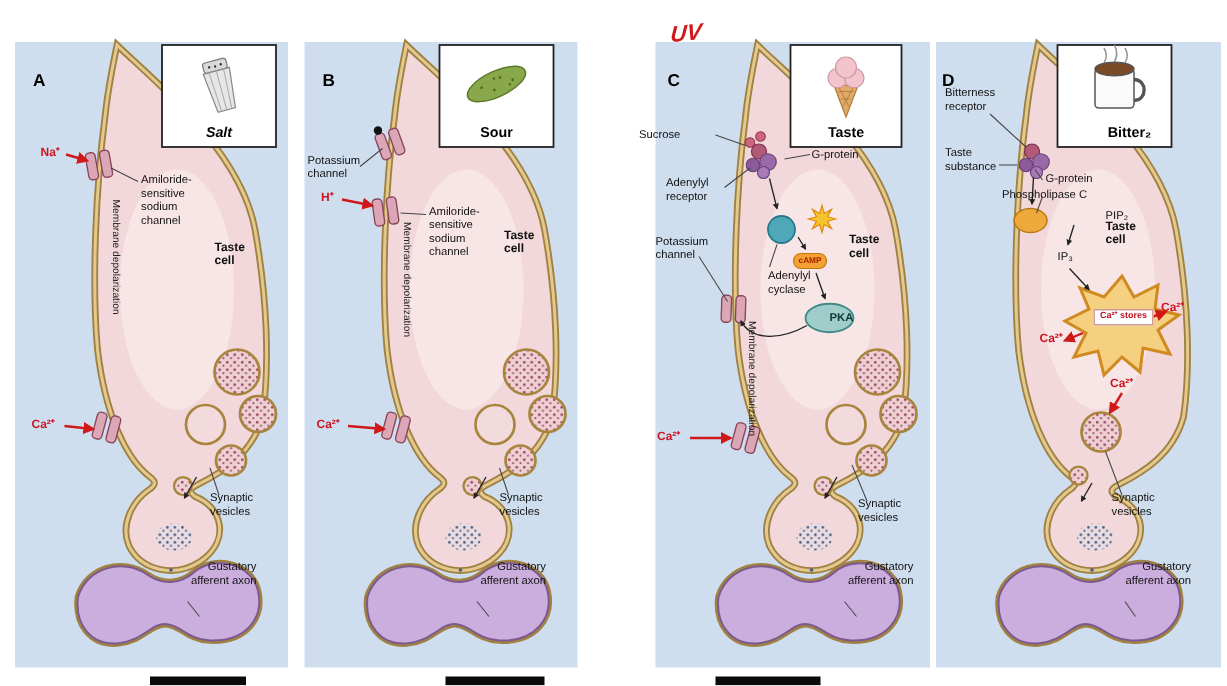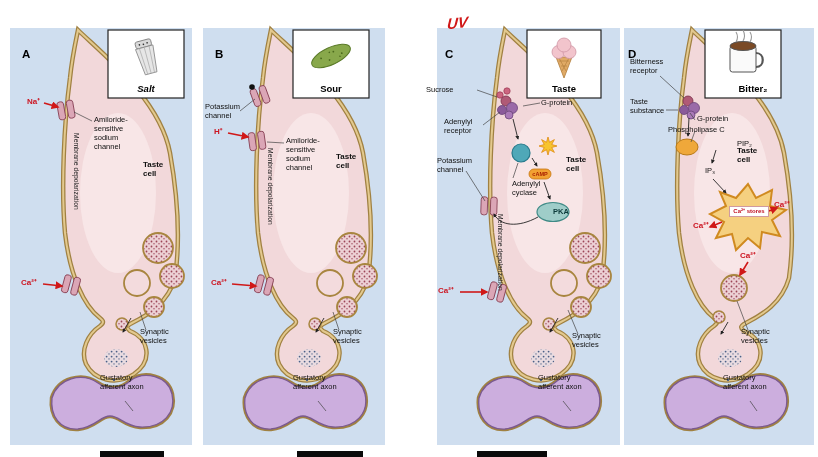--- a/index.html
+++ b/index.html
@@ -1,20 +1,20 @@
 <!DOCTYPE html>
 <html><head>
 <meta charset="utf-8">
 <style>
   html,body{margin:0;padding:0;background:#fff;}
   #canvas{position:relative;width:818px;height:457px;background:#fff;overflow:hidden;
           font-family:"Liberation Sans",sans-serif;}
   svg.art{position:absolute;left:0;top:0;}
   .lbl{position:absolute;font-size:7.5px;line-height:1.18;color:#101010;}
-  .c{text-align:left;}
+  .c{text-align:right;margin-left:21px;}
   .red{color:#cc1420;font-weight:bold;font-size:8px;}
   .b{font-weight:bold;font-size:8px;}
   .letter{font-size:11.5px;font-weight:bold;color:#000;}
   .tag{font-size:9.5px;font-weight:bold;text-align:center;color:#000;}
   .vert{transform:rotate(90deg);transform-origin:0 0;font-size:6.8px;white-space:nowrap;color:#222;}
   .tiny{font-size:5.5px;font-weight:bold;color:#a82000;text-align:center;}
   .pka{font-size:7.5px;font-weight:bold;color:#0c3a3a;text-align:center;}
   .stores{font-size:6px;font-weight:bold;color:#c01020;background:#fff;
           border:1px solid #cf9aa0;text-align:center;padding:1px 0;line-height:1.2;}
   .uv{position:absolute;font-size:15px;color:#d01818;font-weight:bold;font-style:italic;

